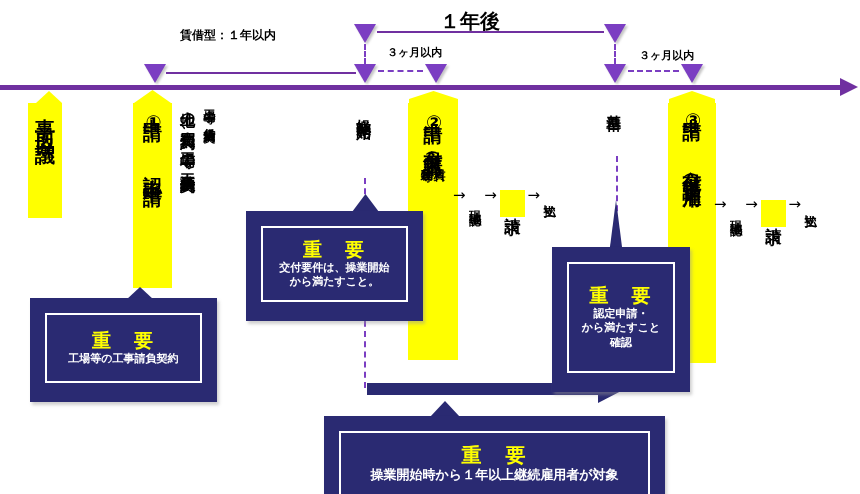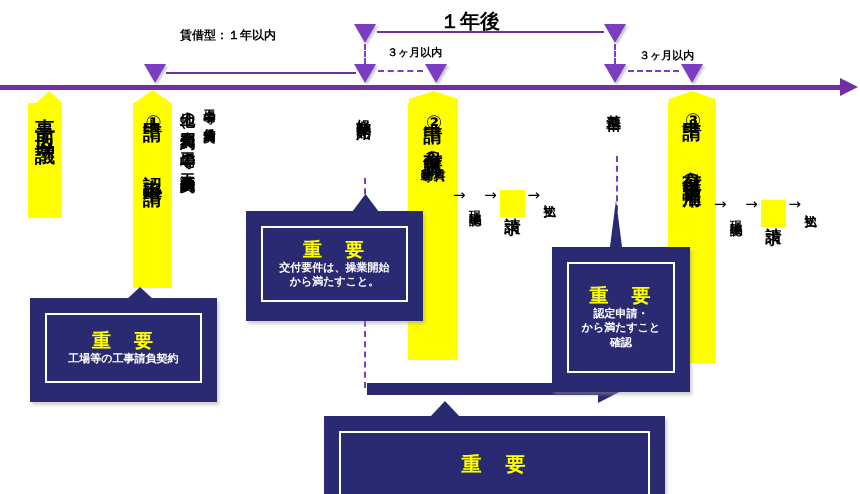--- a/index.html
+++ b/index.html
@@ -203,16 +203,19 @@
     </div>
   </div>
 
   <div class="abs bigshaft"></div>
   <div class="abs bighead"></div>
 
   <div class="abs npoint" style="left:430px;top:401px;width:30px;height:16px;"></div>
   <div id="ib4" class="abs impbox" style="left:324px;top:416px;width:311px;height:70px;">
     <div class="imp-inner">
       <div class="imp-title">重　要</div>
+      <div class="imp-body">
+        <span>操業開始時から１年以上継続雇用者が対象</span>
+      </div>
     </div>
   </div>
 
 </div>
 
 </body></html>

